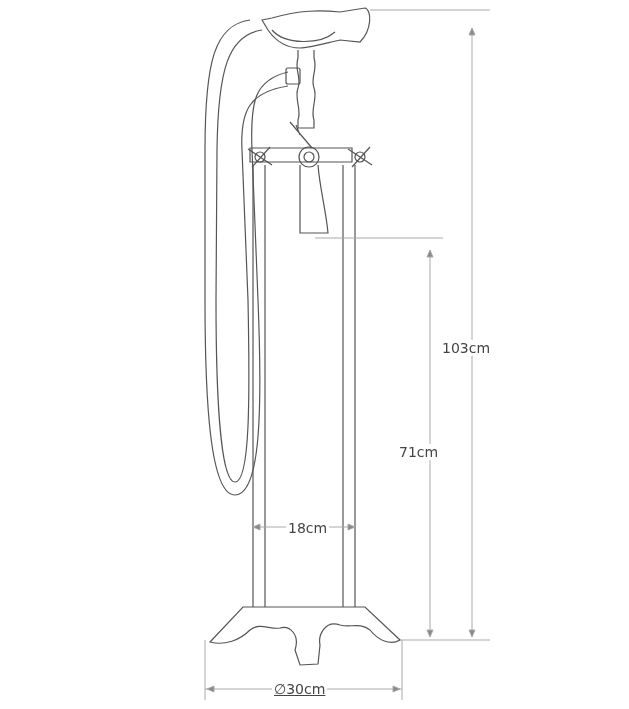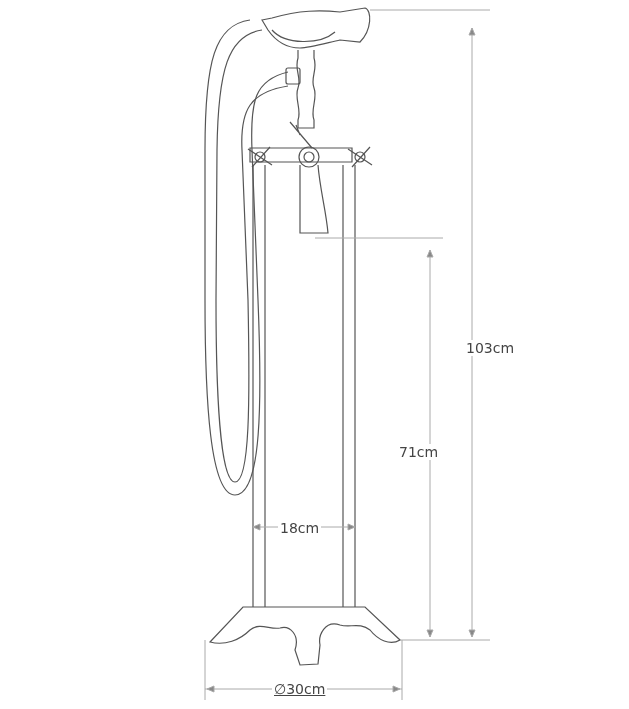--- a/index.html
+++ b/index.html
@@ -59,17 +59,17 @@
     <line x1="253" y1="527" x2="355" y2="527"></line>
     <polygon points="253,527 260,524 260,530"></polygon>
     <polygon points="355,527 348,524 348,530"></polygon>
     <line x1="205" y1="640" x2="205" y2="700"></line>
     <line x1="402" y1="640" x2="402" y2="700"></line>
     <line x1="205" y1="689" x2="402" y2="689"></line>
     <polygon points="207,689 214,686 214,692"></polygon>
     <polygon points="400,689 393,686 393,692"></polygon>
   </g>
 </svg>
-<span class="lbl" style="left:464px;top:340px;">103cm</span>
+<span class="lbl" style="left:440px;top:340px;">103cm</span>
 <span class="lbl" style="left:397px;top:444px;">71cm</span>
-<span class="lbl" style="left:278px;top:520px;">18cm</span>
+<span class="lbl" style="left:286px;top:520px;">18cm</span>
 <span class="lbl" style="left:272px;top:681px;text-decoration:underline;">∅30cm</span>
 </div>
 
 </body></html>

